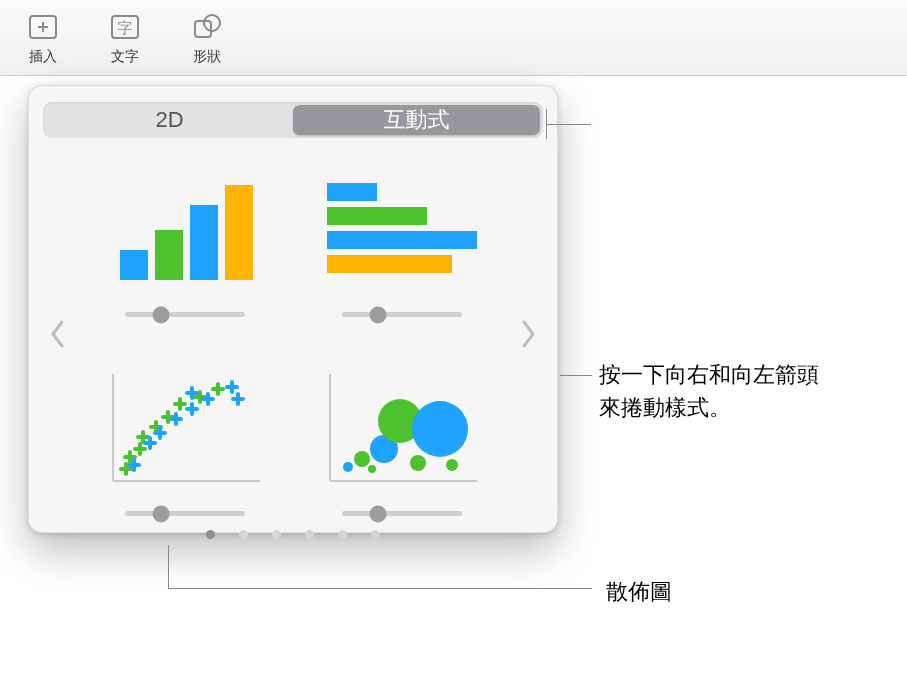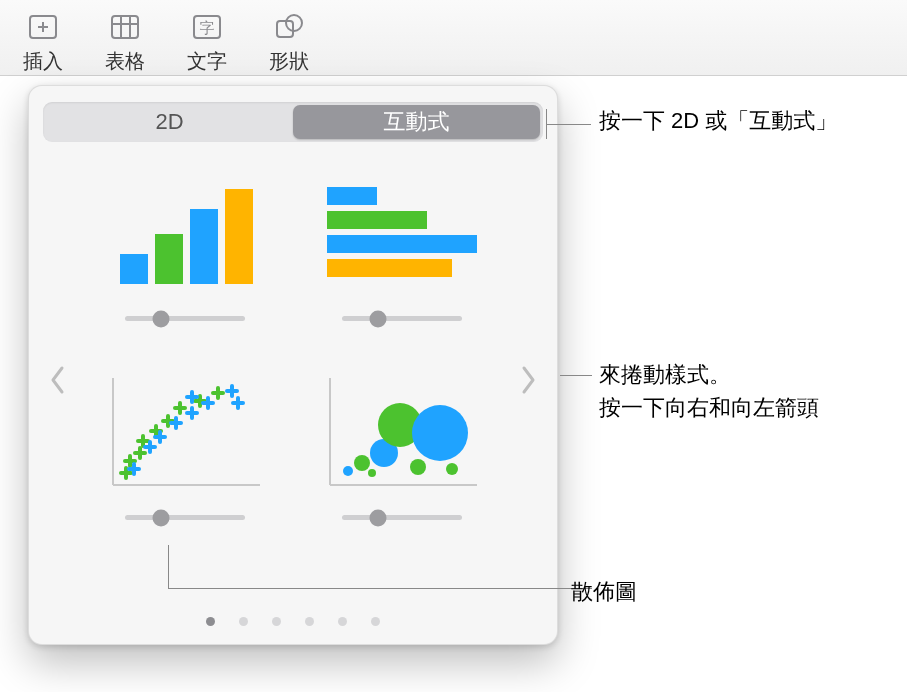--- a/index.html
+++ b/index.html
@@ -37,32 +37,32 @@
       align-items: center;
       justify-content: center;
       border-radius: 6px;
     }
     .toolbar-item.selected .icon-box {
       background: #8f8f93;
     }
     .toolbar-item.selected svg { stroke: #fff; fill: #fff; }
     .toolbar-item.selected .no-fill { fill: none; }
     .toolbar-label {
-      font-size: 20px;
+      font-size: 14px;
       color: #333;
       margin-top: 2px;
     }
 
     
     .popover {
       position: absolute;
       left: 28px;
       top: 85px;
       width: 530px;
-      height: 560px;
+      height: 448px;
       background: #f6f6f6;
       border-radius: 14px;
       border: 1px solid rgba(0,0,0,0.1);
       box-shadow: 0 18px 40px rgba(0,0,0,0.25), 0 2px 6px rgba(0,0,0,0.15);
       padding: 16px 14px 10px;
       display: flex;
       flex-direction: column;
     }
 
     .seg-control {
@@ -190,31 +190,20 @@
     <div class="icon-box">
       <svg width="30" height="26" viewBox="0 0 30 26" fill="none" stroke="#8a8a8e" stroke-width="2">
         <rect x="2" y="2" width="26" height="22" rx="3"></rect>
         <line x1="15" y1="8" x2="15" y2="18"></line>
         <line x1="10" y1="13" x2="20" y2="13"></line>
       </svg>
     </div>
     <span class="toolbar-label">插入</span>
   </div>
 
-  <div class="toolbar-item">
-    <div class="icon-box">
-      <svg width="30" height="26" viewBox="0 0 30 26" fill="none" stroke="#8a8a8e" stroke-width="2">
-        <rect x="2" y="2" width="26" height="22" rx="3"></rect>
-        <line x1="2" y1="10" x2="28" y2="10"></line>
-        <line x1="11" y1="2" x2="11" y2="24"></line>
-        <line x1="20" y1="2" x2="20" y2="24"></line>
-      </svg>
-    </div>
-    <span class="toolbar-label">表格</span>
-  </div>
 
 
   <div class="toolbar-item">
     <div class="icon-box">
       <svg width="30" height="26" viewBox="0 0 30 26" fill="none" stroke="#8a8a8e" stroke-width="2">
         <rect x="2" y="2" width="26" height="22" rx="3"></rect>
         <text x="15" y="19" font-size="15" text-anchor="middle" fill="#8a8a8e" stroke="none">字</text>
       </svg>
     </div>
     <span class="toolbar-label">文字</span>
@@ -368,23 +357,22 @@
 
 <div class="callout-line" style="left:546px; top:109px; width:1px; height:30px;"></div>
 <div class="callout-line" style="left:546px; top:124px; width:45px; height:1px;"></div>
 
 <div class="callout-line" style="left:560px; top:375px; width:32px; height:1px;"></div>
 
 <div class="callout-line" style="left:168px; top:545px; width:1px; height:44px;"></div>
 <div class="callout-line" style="left:168px; top:588px; width:424px; height:1px;"></div>
 
 <div class="callout" style="left:599px; top:104px;">
-  <div>按一下 2D 或「互動式」</div>
 </div>
 
 <div class="callout" style="left:599px; top:358px;">
+  <div>按一下向右和向左箭頭</div>
   <div>來捲動樣式。</div>
-  <div>按一下向右和向左箭頭</div>
-</div>
-
-<div class="callout" style="left:571px; top:575px;">
+</div>
+
+<div class="callout" style="left:606px; top:575px;">
   <div>散佈圖</div>
 </div>
 
 </body></html>

